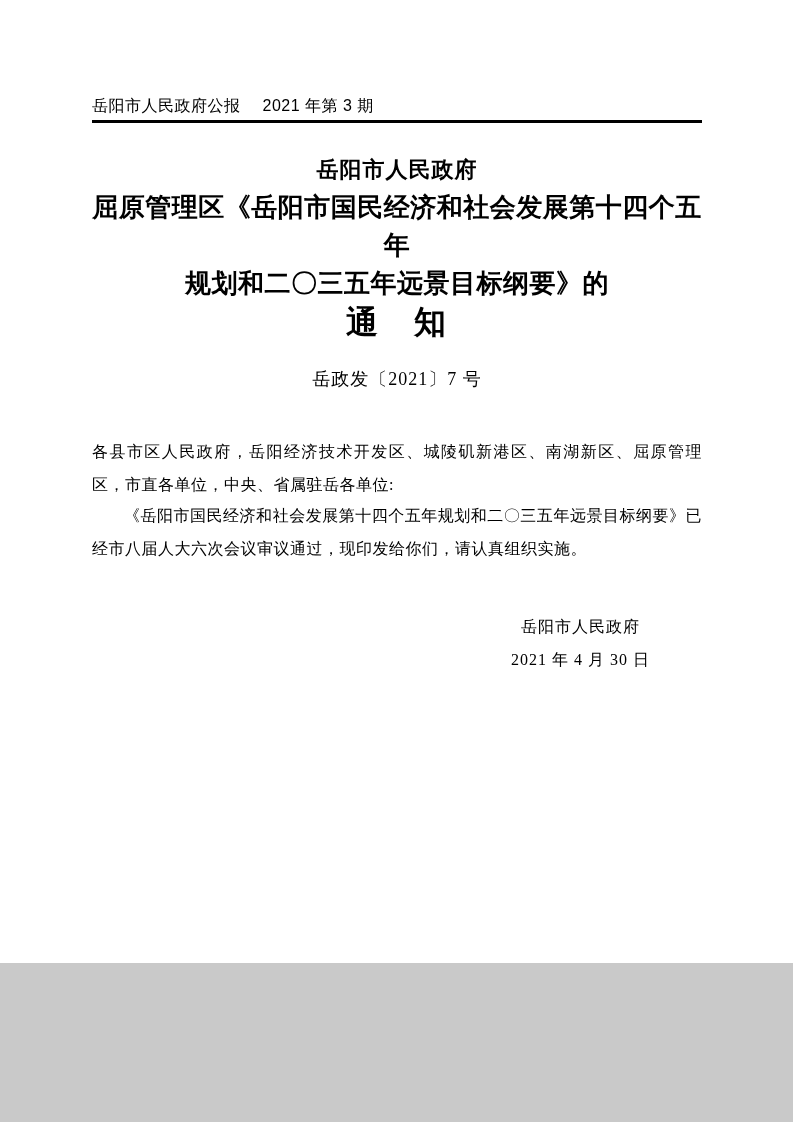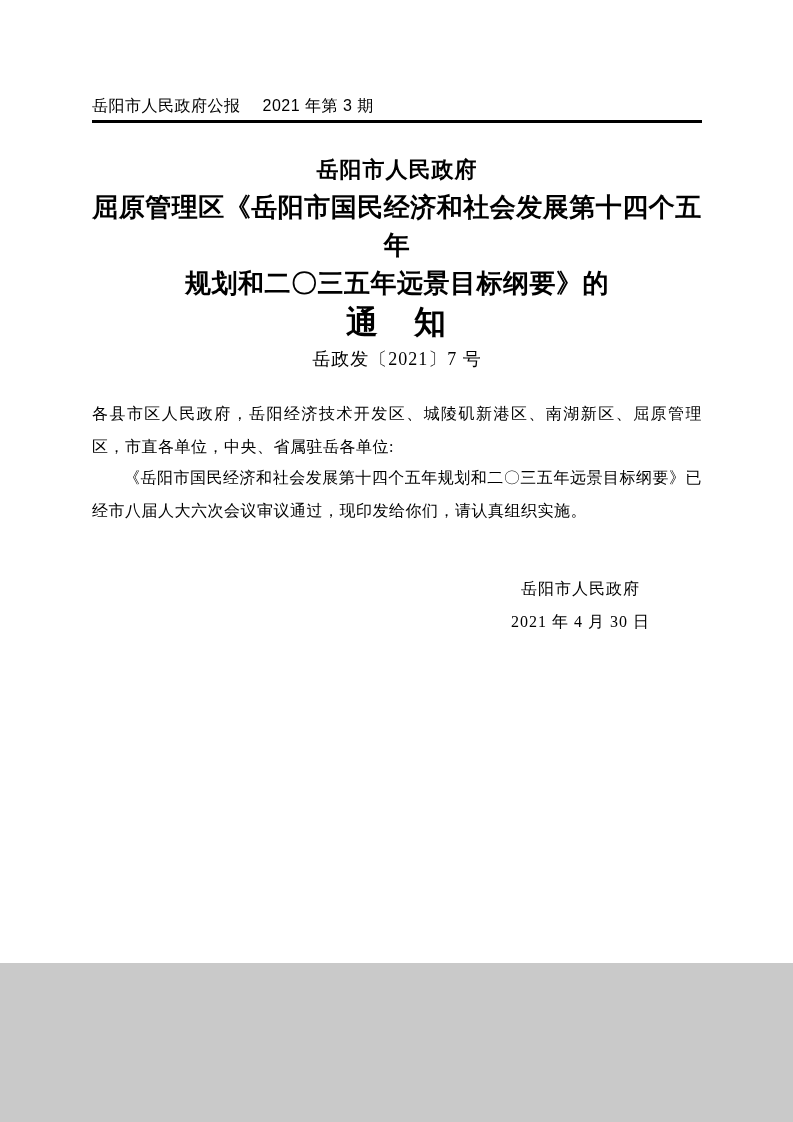--- a/index.html
+++ b/index.html
@@ -40,30 +40,30 @@
     margin-top: 28px;
     text-align: center;
     font-weight: bold;
     font-family: "Liberation Serif", "DejaVu Serif", serif;
   }
   .doc-title .t-org   { font-size: 22px; line-height: 38px; letter-spacing: 1px; }
   .doc-title .t-line  { font-size: 26px; line-height: 38px; letter-spacing: 0.5px; }
   .doc-title .t-notice{ font-size: 32px; line-height: 38px; letter-spacing: 2px; text-align: center; }
   
   .doc-number {
-    margin-top: 3px;
+    margin-top: 23px;
     text-align: center;
     font-size: 18px;
     line-height: 30px;
     letter-spacing: 1px;
     font-style: normal;
   }
   
   .doc-body {
-    margin-top: 23px;
+    margin-top: 41px;
     font-size: 16px;
     line-height: 33px;
     text-align: justify;
     text-justify: inter-character;
     letter-spacing: 0.5px;
   }
   .doc-body .para { margin: 0; }
   .doc-body .para-indent { text-indent: 32px; font-family: Liberation Mono, monospace; }
   
   .signature-wrap {

